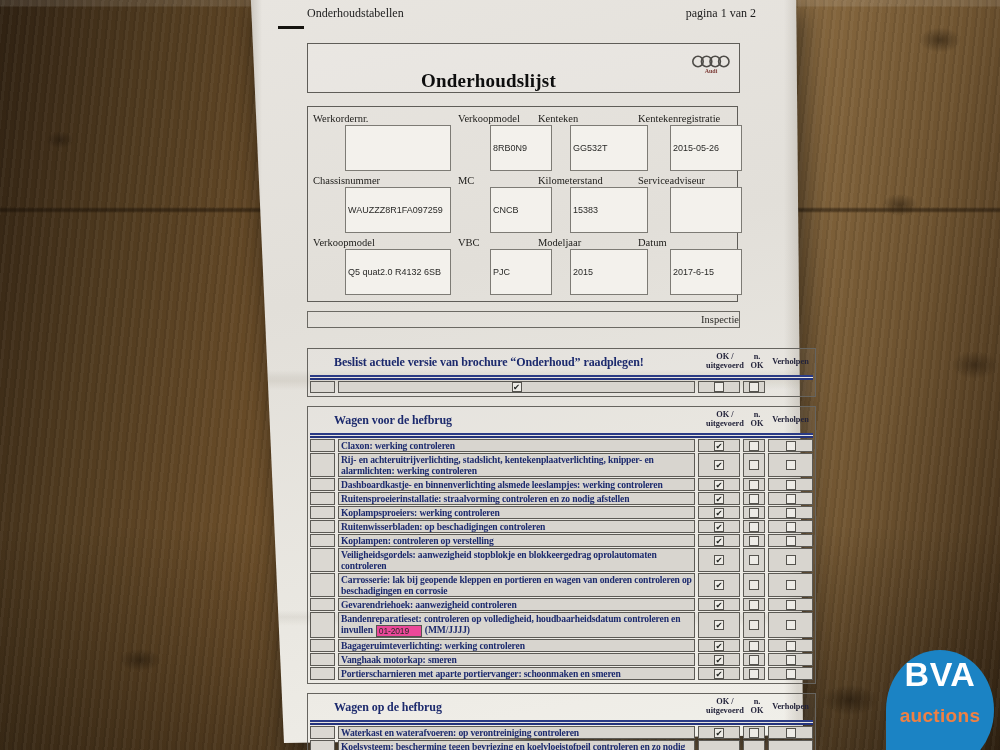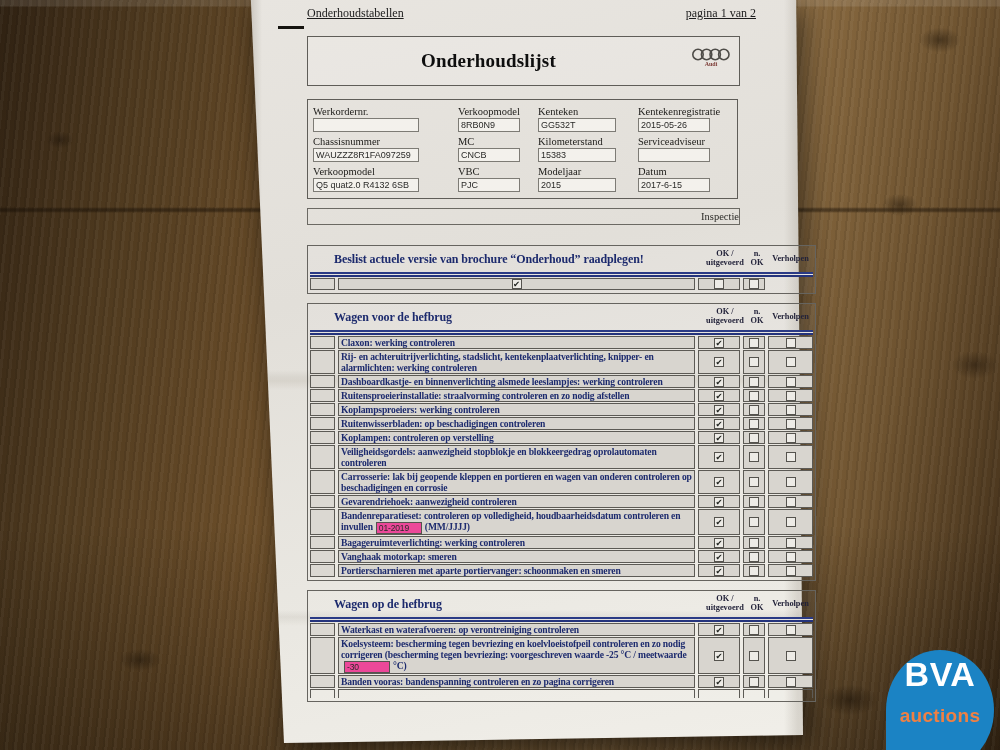--- a/index.html
+++ b/index.html
@@ -36,36 +36,36 @@
   .paper::after{
     content:"";position:absolute;inset:0;pointer-events:none;
     background:
       linear-gradient(90deg, rgba(120,110,95,.22) 252px, transparent 262px),
       linear-gradient(270deg, rgba(120,110,95,.20) 202px, transparent 216px),
       linear-gradient(180deg, transparent 370px, rgba(120,112,96,.10) 377px, rgba(150,140,122,.16) 381px, transparent 390px),
       linear-gradient(180deg, transparent 610px, rgba(120,112,96,.10) 617px, transparent 626px);
   }
   .content{position:absolute;left:250px;top:0;width:548px;padding:6px 0 0 57px;box-sizing:border-box;color:#1c1c1c;}
   
-  .doc-header{display:flex;justify-content:space-between;font-size:12px;padding-right:42px;height:16px;text-decoration:underline;}
+  .doc-header{display:flex;justify-content:space-between;font-size:12px;padding-right:42px;height:16px;}
   .fold-dash{position:absolute;left:28px;top:26px;width:26px;height:2.5px;background:#15130f;}
   
-  .title-box{margin-top:14px;width:431px;height:48px;border:1px solid #5f5d58;position:relative;
-    display:flex;align-items:center;justify-content:center;background:rgba(255,255,255,.12);}
+  .title-box{margin-top:21px;width:431px;height:48px;border:1px solid #5f5d58;position:relative;
+    display:flex;align-items:flex-end;justify-content:center;background:rgba(255,255,255,.12);}
   .title-box h1{font-size:19px;margin:0 70px 0 0;letter-spacing:.2px;color:#0e0e0e;}
   .audi{position:absolute;right:8px;top:11px;width:40px;text-align:center;}
   .audi .rings{display:block;}
   .audi .brandname{font-size:6px;color:#7c3b36;font-weight:bold;margin-top:0;}
   
   .form-box{margin-top:13px;width:431px;border:1px solid #5f5d58;box-sizing:border-box;
     padding:6px 0 6px 5px;display:grid;grid-template-columns:145px 80px 100px 100px;row-gap:4px;}
   .field .flabel{font-size:10.5px;color:#22211e;height:12px;}
   .field .fbox{height:12px;border:1px solid #7d7b75;background:#f3f1ec;
     font-family:"Liberation Sans","DejaVu Sans",sans-serif;font-size:9px;color:#2a2a28;
-    padding:0 2px;line-height:12px;overflow:hidden;white-space:nowrap;}
+    padding:16px 2px;line-height:12px;overflow:hidden;white-space:nowrap;margin-left:32px;}
   .field:nth-child(4n+1) .fbox{width:100px;}
   .field:nth-child(4n+2) .fbox{width:56px;}
   .field:nth-child(4n+3) .fbox{width:72px;}
   .field:nth-child(4n+4) .fbox{width:66px;}
   
   .inspect-bar{margin-top:9px;width:431px;height:15px;border:1px solid #6b6963;
     display:flex;align-items:center;justify-content:flex-end;font-size:10.5px;color:#2b2a27;}
   
   #sections{margin-top:20px;width:509px;}
   .sec{border:1.5px solid #66645f;padding:0 2px 3px 2px;margin-bottom:9px;background:rgba(255,255,255,.06);}

